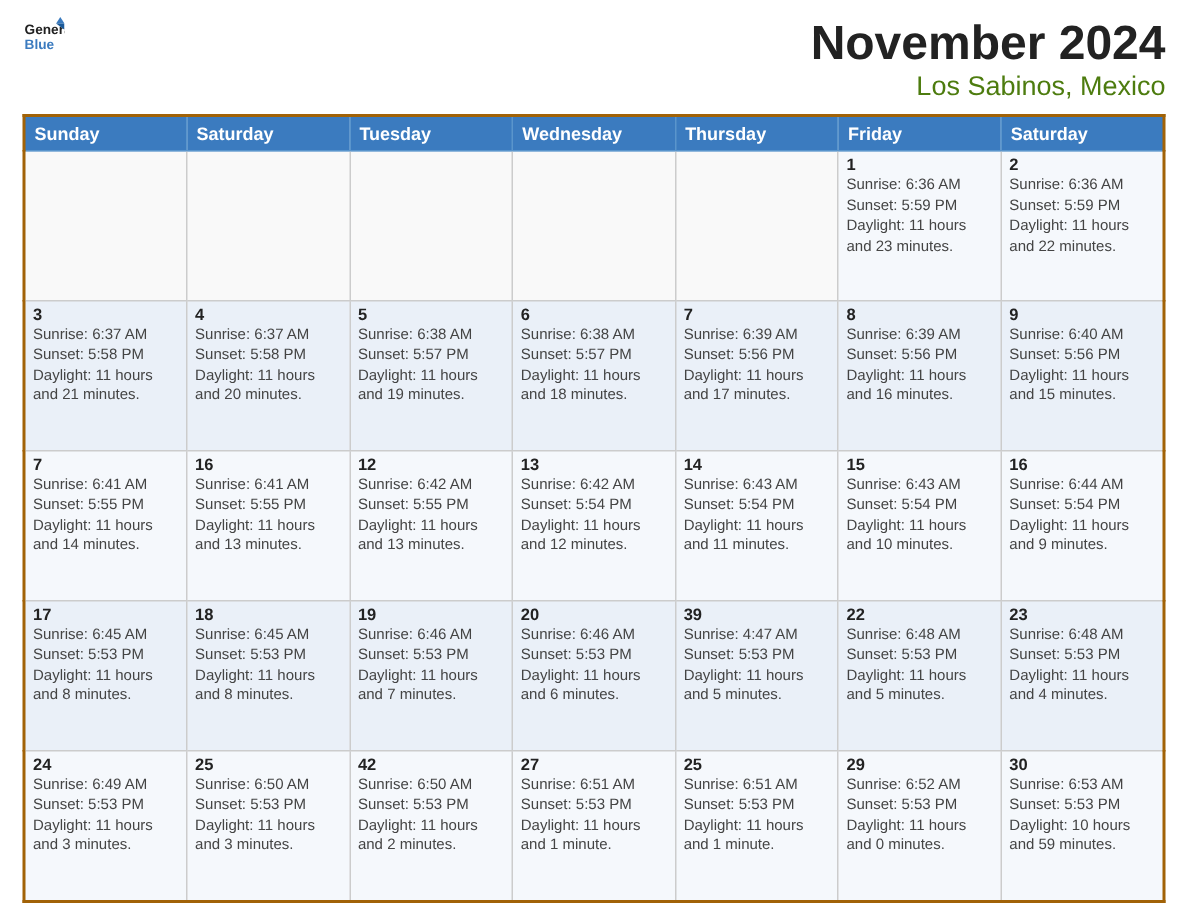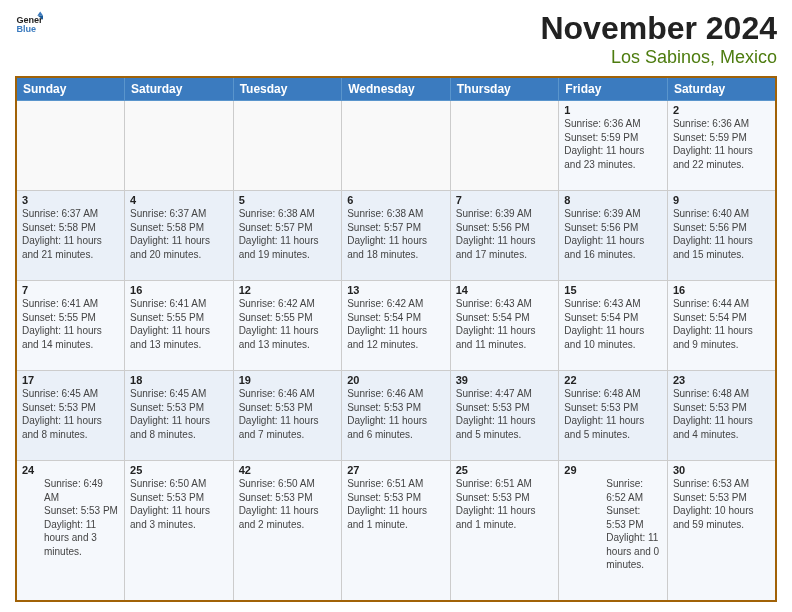--- a/index.html
+++ b/index.html
@@ -275,21 +275,21 @@
           <td>
             <span class="day-num">23</span>
             <div class="day-info" style="white-space: pre-line;">Sunrise: 6:48 AM
 Sunset: 5:53 PM
 Daylight: 11 hours and 4 minutes.</div>
           </td>
         </tr>
         <tr>
           <td>
             <span class="day-num">24</span>
-            <div class="day-info" style="white-space: pre-line; margin-left: 22px;">Sunrise: 6:49 AM
+            <div class="day-info" style="white-space: pre-line;">Sunrise: 6:49 AM
 Sunset: 5:53 PM
 Daylight: 11 hours and 3 minutes.</div>
           </td>
           <td>
             <span class="day-num">25</span>
             <div class="day-info" style="white-space: pre-line;">Sunrise: 6:50 AM
 Sunset: 5:53 PM
 Daylight: 11 hours and 3 minutes.</div>
           </td>
           <td>
@@ -305,21 +305,21 @@
 Daylight: 11 hours and 1 minute.</div>
           </td>
           <td>
             <span class="day-num">25</span>
             <div class="day-info" style="white-space: pre-line;">Sunrise: 6:51 AM
 Sunset: 5:53 PM
 Daylight: 11 hours and 1 minute.</div>
           </td>
           <td>
             <span class="day-num">29</span>
-            <div class="day-info" style="white-space: pre-line; margin-left: 42px;">Sunrise: 6:52 AM
+            <div class="day-info" style="white-space: pre-line;">Sunrise: 6:52 AM
 Sunset: 5:53 PM
 Daylight: 11 hours and 0 minutes.</div>
           </td>
           <td>
             <span class="day-num">30</span>
             <div class="day-info" style="white-space: pre-line;">Sunrise: 6:53 AM
 Sunset: 5:53 PM
 Daylight: 10 hours and 59 minutes.</div>
           </td>
         </tr>

